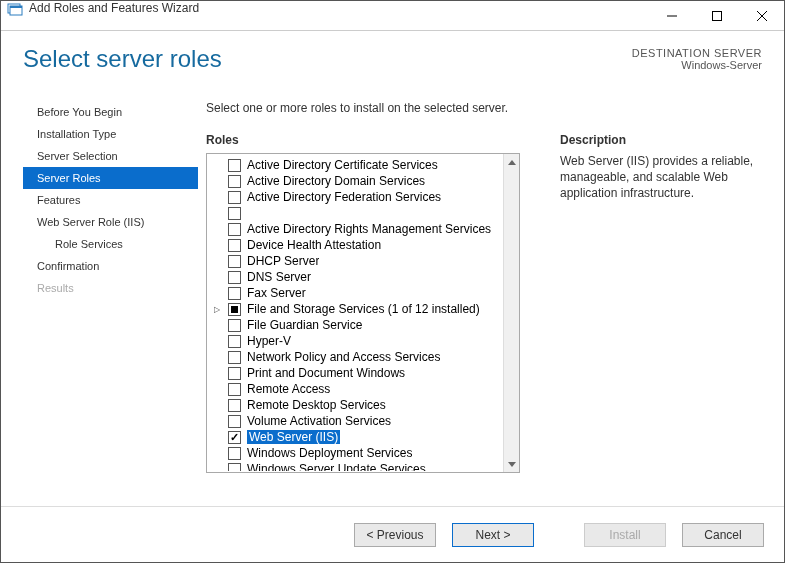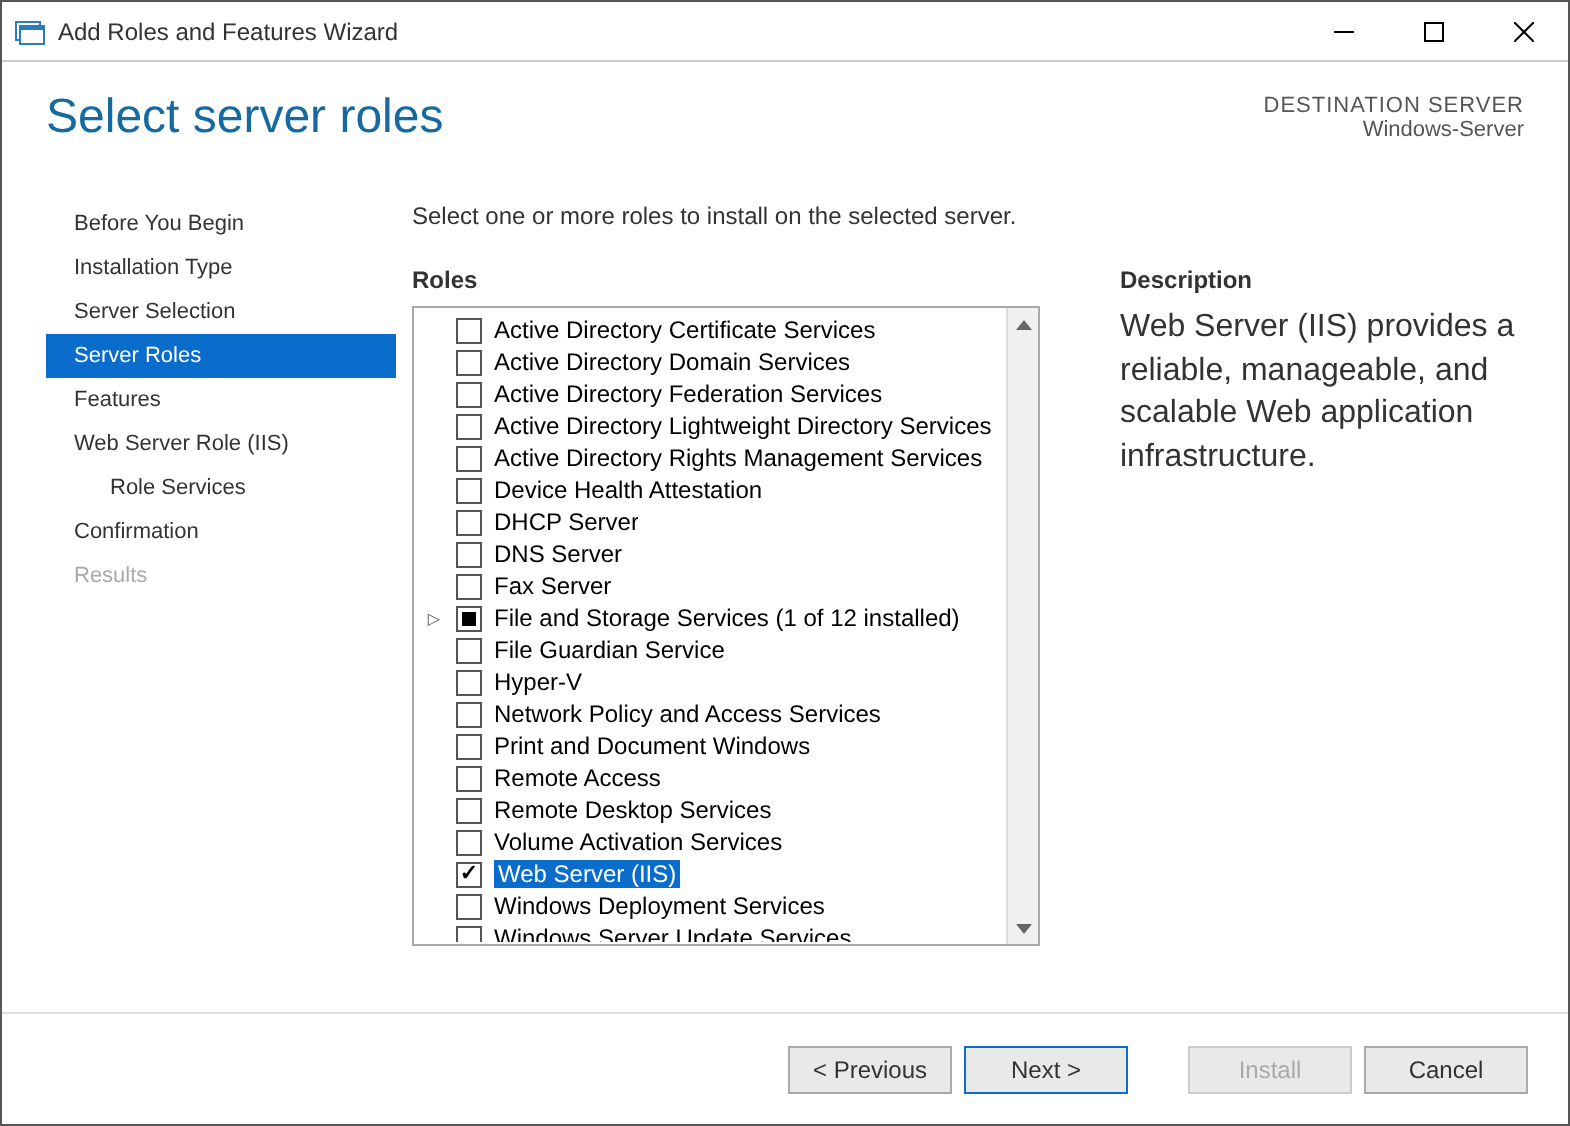--- a/index.html
+++ b/index.html
@@ -15,21 +15,21 @@
     height: 563px;
     border: 1px solid #555;
     background: #fff;
     position: relative;
     display: flex;
     flex-direction: column;
   }
   .titlebar {
     height: 30px;
     display: flex;
-    align-items: center;
+    align-items: flex-start;
     padding: 0 0 0 6px;
     border-bottom: 1px solid #ccc;
   }
   .titlebar .app-icon {
     width: 16px; height: 16px;
     margin-right: 6px;
     display: flex; align-items:center; justify-content:center;
   }
   .titlebar .title {
     flex: 1;
@@ -174,31 +174,31 @@
     color:#000;
     font-weight:bold;
   }
   .role-label { white-space:nowrap; overflow:hidden; text-overflow:ellipsis; }
   .role-label.selected {
     background:#0a6dcc;
     color:#fff;
     padding: 0 2px;
   }
   .desc-text {
-    font-size:16px;
+    font-size:12px;
     color:#333;
     line-height:1.35;
   }
   .footer {
     height: 56px;
     display:flex;
     align-items:center;
     justify-content:flex-end;
     padding: 0 20px;
-    gap: 6px;
+    gap: 16px;
     border-top: 1px solid #ddd;
     background:#fff;
   }
   .btn {
     min-width: 82px;
     height: 24px;
     border:1px solid #aaa;
     background:#e9e9e9;
     font-size:12px;
     color:#333;
@@ -284,21 +284,20 @@
                   <div class="role-row">
                     <span class="chk"></span>
                     <span class="role-label">Active Directory Domain Services</span>
                   </div>
                   <div class="role-row">
                     <span class="chk"></span>
                     <span class="role-label">Active Directory Federation Services</span>
                   </div>
                   <div class="role-row">
                     <span class="chk"></span>
-                    <span class="role-label">Active Directory Lightweight Directory Services</span>
                   </div>
                   <div class="role-row">
                     <span class="chk"></span>
                     <span class="role-label">Active Directory Rights Management Services</span>
                   </div>
                   <div class="role-row">
                     <span class="chk"></span>
                     <span class="role-label">Device Health Attestation</span>
                   </div>
                   <div class="role-row">

